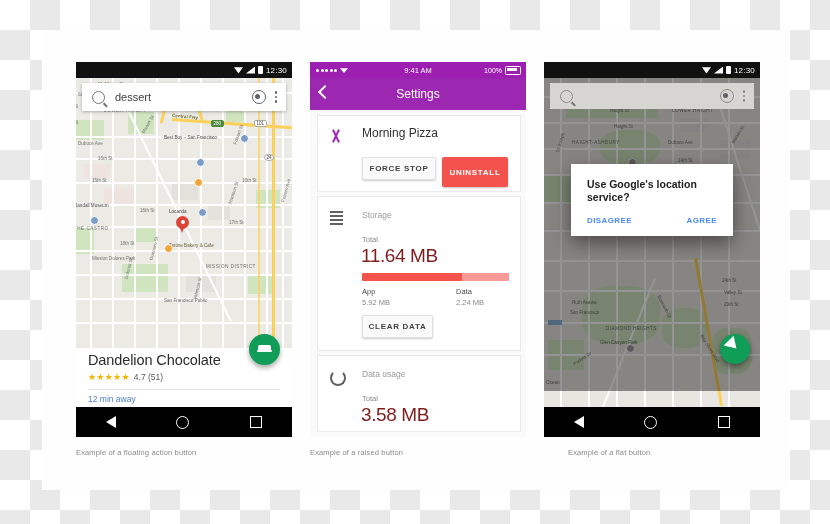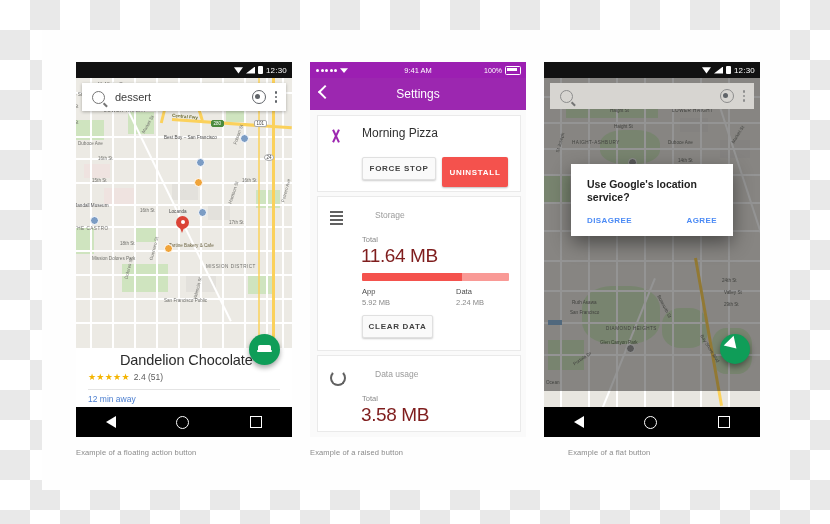--- a/index.html
+++ b/index.html
@@ -63,21 +63,21 @@
   .mshield{position:absolute;font-size:4.5px;color:#444;background:#fff;border:.7px solid #aaa;border-radius:2px;padding:0 1.5px;}
 
   .fab1{position:absolute;right:12px;top:272px;width:31px;height:31px;border-radius:50%;
         background:#0f9d58;box-shadow:0 3px 5px rgba(0,0,0,.33);z-index:8;
         display:flex;align-items:center;justify-content:center;}
   .fab1 .car{width:15px;height:9px;position:relative;}
   .fab1 .car:before{content:"";position:absolute;left:1px;top:0;width:13px;height:6px;background:#fff;border-radius:2px 2px 1px 1px;}
   .fab1 .car:after{content:"";position:absolute;left:0;top:4.5px;width:15px;height:2.2px;background:#fff;border-radius:1px;}
 
   .card1{position:absolute;left:0;top:286px;width:216px;height:59px;background:#fff;}
-  .t-title{position:absolute;left:12px;top:4px;font-size:14.5px;color:#2b2b2b;letter-spacing:-.1px;margin-left:32px;}
+  .t-title{position:absolute;left:12px;top:4px;font-size:14.5px;color:#2b2b2b;letter-spacing:-.1px;}
   .t-stars{position:absolute;left:12px;top:24px;display:flex;align-items:center;gap:4px;}
   .stars{color:#f4b400;font-size:9px;letter-spacing:.3px;}
   .t-rate{font-size:8.5px;color:#5a5a5a;}
   .divider1{position:absolute;left:12px;top:41px;width:192px;height:1px;background:#e4e4e4;}
   .t-away{position:absolute;left:12px;top:46px;font-size:8.5px;color:#4c7fd0;}
 
   
   #p2{left:310px;top:62px;width:216px;height:375px;background:#fafafa;}
   .sb-purple{background:#9c1fb2;}
   .ios-dots{display:flex;gap:1.5px;margin-left:6px;align-items:center;}
@@ -93,21 +93,21 @@
   .appbar2 .back{position:absolute;left:10px;top:9px;width:8px;height:8px;
     border-left:2px solid #fff;border-bottom:2px solid #fff;transform:rotate(45deg);}
   .appbar2 .ttl{position:absolute;left:0;right:0;top:9px;text-align:center;color:#fff;font-size:12px;}
 
   .sect{position:absolute;left:7px;width:202px;background:#fff;border:1px solid #eaeaea;}
   .s-ico{position:absolute;left:12px;top:14px;width:13px;height:12px;}
   .s-ico.lines i{display:block;height:2px;background:#616161;margin-bottom:2px;}
   .s-ico.lines i:nth-child(1){width:13px;} .s-ico.lines i:nth-child(2){width:13px;}
   .s-ico.lines i:nth-child(3){width:13px;} .s-ico.lines i:nth-child(4){width:13px;}
   .s-ico.ring{width:12px;height:12px;border:2px solid #616161;border-radius:50%;border-top-color:transparent;}
-  .s-head{position:absolute;left:44px;top:13px;font-size:8.5px;color:#9b9b9b;margin-left:13px;}
+  .s-head{position:absolute;left:44px;top:13px;font-size:8.5px;color:#9b9b9b;}
   .s-sub{position:absolute;left:44px;font-size:7.5px;color:#888;}
   .s-big{position:absolute;left:43px;font-size:19px;color:#7f1d1d;letter-spacing:-.4px;}
 
   .pizicon{position:absolute;left:11px;top:13px;width:14px;height:14px;}
   .pizicon b{position:absolute;left:6px;top:0;width:2.4px;height:14px;background:#9c27b0;display:block;}
   .pizicon b:nth-child(1){transform:rotate(25deg);}
   .pizicon b:nth-child(2){transform:rotate(-25deg);}
   .pizname{position:absolute;left:44px;top:10px;font-size:12px;color:#303030;}
 
   .btn-raised{position:absolute;font-size:8px;letter-spacing:.7px;font-weight:bold;
@@ -259,21 +259,21 @@
     </div>
 
     <div class="fab1">
       <div class="car"></div>
     </div>
 
     <div class="card1">
       <div class="t-title">Dandelion Chocolate</div>
       <div class="t-stars">
         <span class="stars">★★★★★</span>
-        <span class="t-rate">2.4 (51)</span>
+        <span class="t-rate">4.7 (51)</span>
       </div>
       <div class="divider1"></div>
       <div class="t-away">12 min away</div>
     </div>
 
     <div class="navbar">
       <div class="nav-back"></div>
       <div class="nav-home"></div>
       <div class="nav-rec"></div>
     </div>

